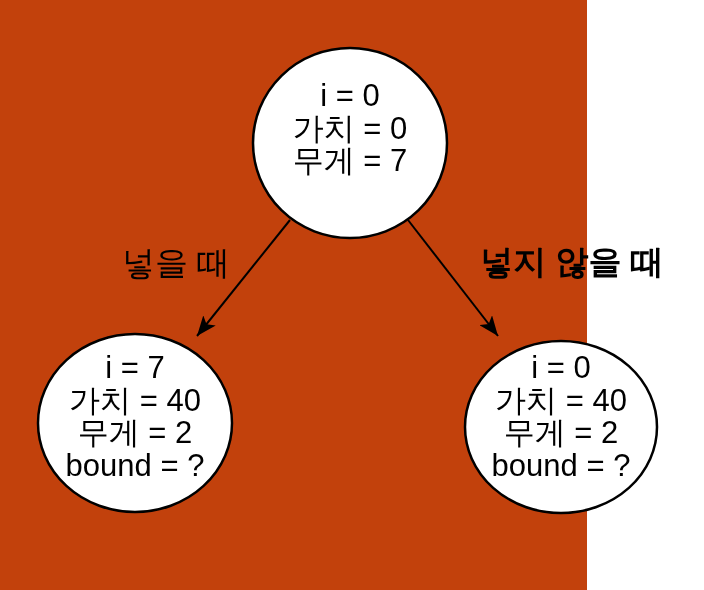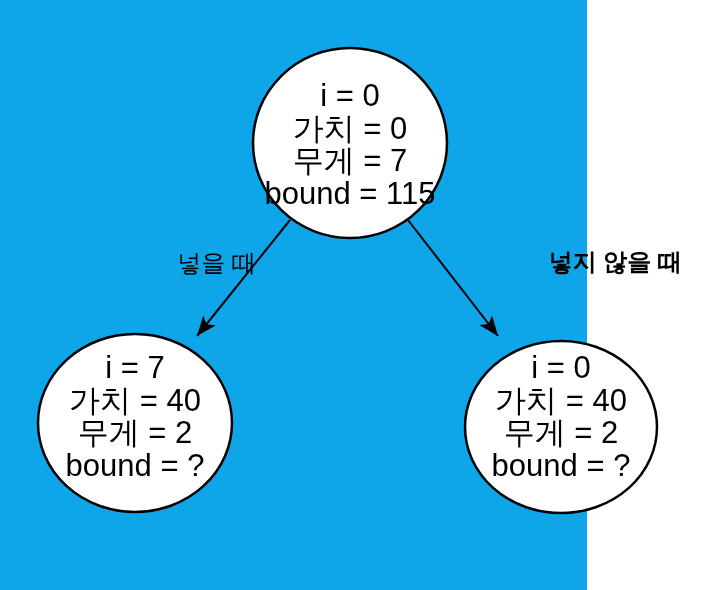--- a/index.html
+++ b/index.html
@@ -5,40 +5,40 @@
   * { margin: 0; padding: 0; box-sizing: border-box; }
   html, body {
     width: 704px; height: 590px;
     background: #ffffff;
     font-family: "Liberation Sans", "DejaVu Sans", sans-serif;
     overflow: hidden;
   }
   .canvas {
     position: relative;
     width: 587px; height: 590px;
-    background: #0ea5e9;
+    background: #c2410c;
   }
   .canvas svg {
     position: absolute;
     left: 0; top: 0;
   }
   .node-text {
     position: absolute;
     width: 240px;
     text-align: center;
     font-size: 31px;
     line-height: 32.5px;
     color: #000000;
     letter-spacing: 0;
     white-space: nowrap;
   }
   .edge-label {
     position: absolute;
-    text-align: right;
-    font-size: 24px;
+    text-align: center;
+    font-size: 33px;
     line-height: 36px;
     color: #000000;
     white-space: nowrap;
   }
   #root-text  { left: 230px; top: 80px; }
   #left-text  { left: 15px;  top: 352px; }
   #right-text { left: 441px; top: 352px; }
   #left-edge-label  { left: 96px;  top: 245px; width: 160px; }
   #right-edge-label { left: 462px; top: 244px; width: 220px; font-weight: bold; }
 </style>
@@ -62,21 +62,20 @@
 
     <line x1="290" y1="220" x2="197" y2="336" stroke="#000000" stroke-width="2" marker-end="url(#arrowhead)"></line>
 
     <line x1="408" y1="220" x2="498" y2="336" stroke="#000000" stroke-width="2" marker-end="url(#arrowhead)"></line>
   </svg>
 
   <div class="node-text" id="root-text">
     <div>i = 0</div>
     <div>가치 = 0</div>
     <div>무게 = 7</div>
-    <div>bound = 115</div>
   </div>
 
   <div class="node-text" id="left-text">
     <div>i = 7</div>
     <div>가치 = 40</div>
     <div>무게 = 2</div>
     <div>bound = ?</div>
   </div>
 
   <div class="node-text" id="right-text">

